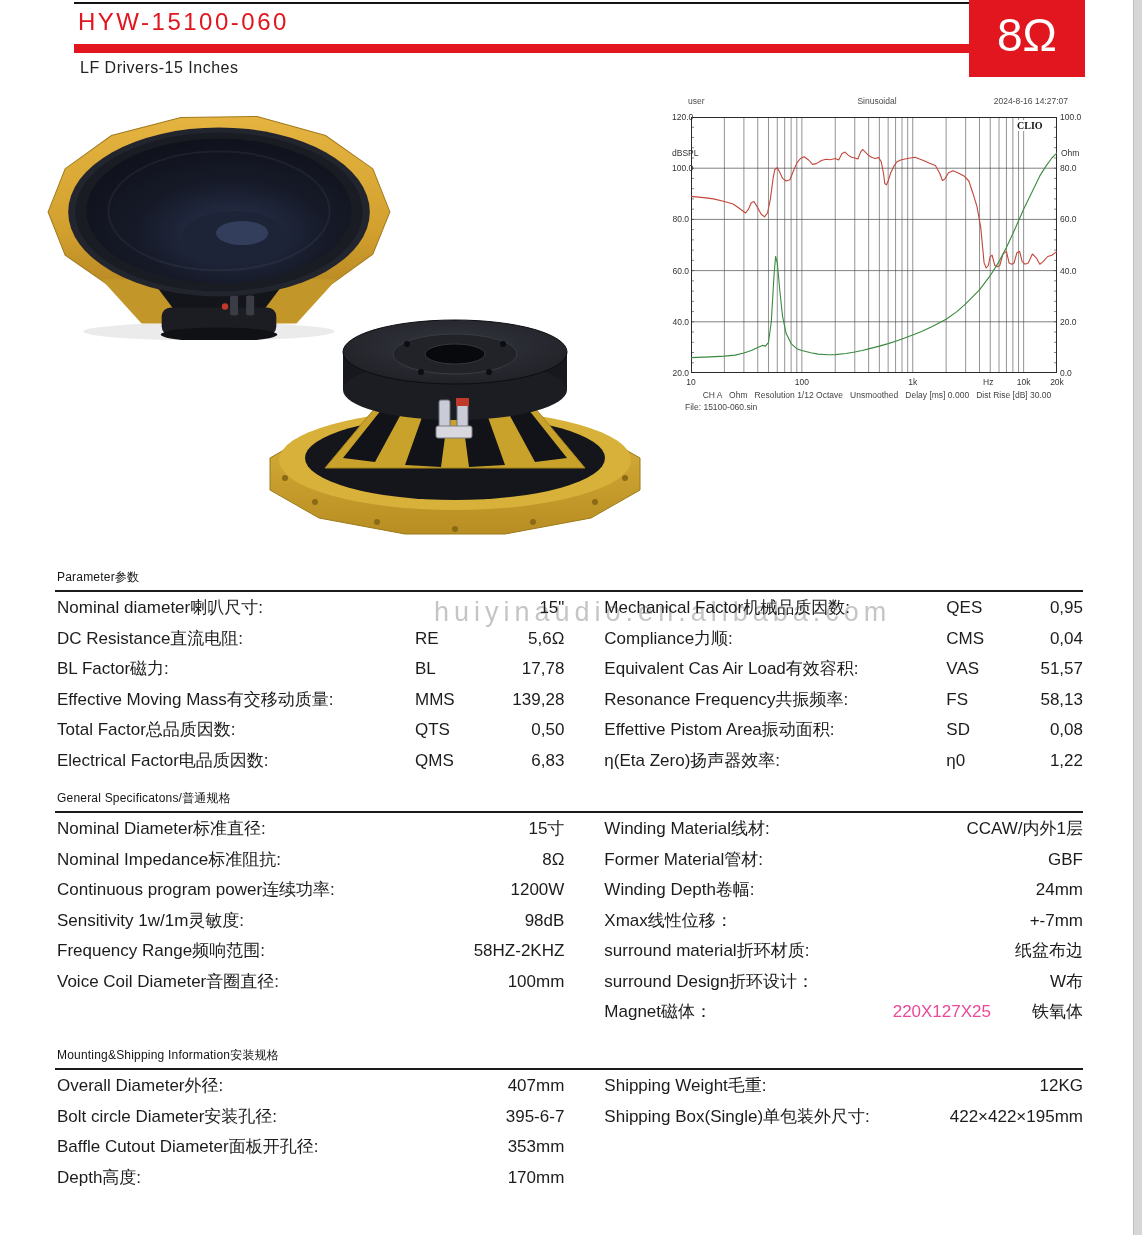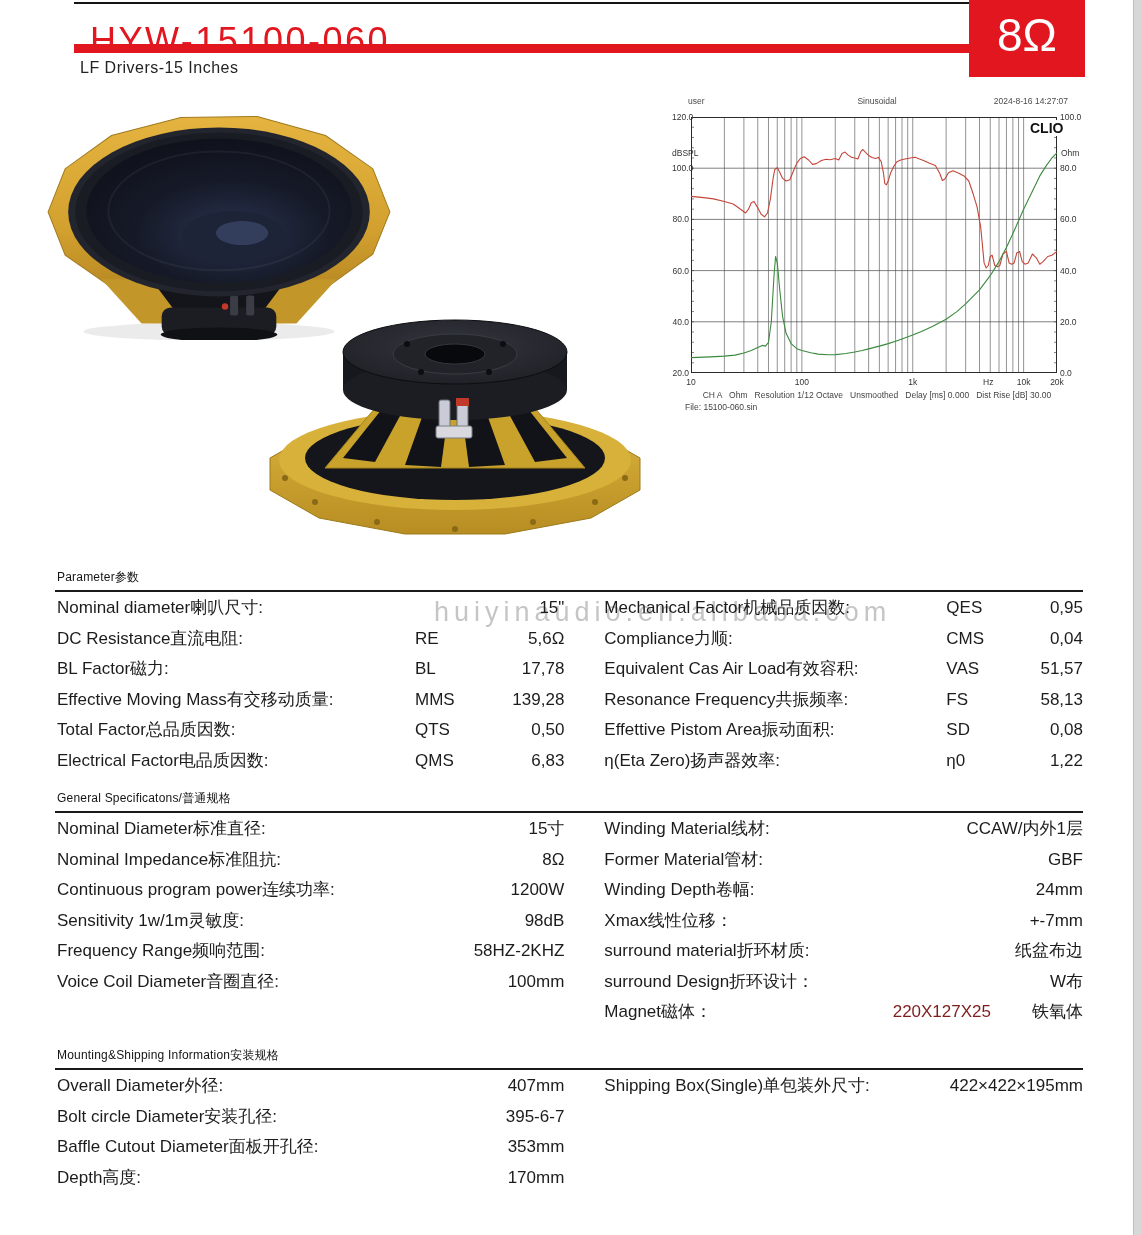--- a/index.html
+++ b/index.html
@@ -1,19 +1,19 @@
 <!DOCTYPE html>
 <html style="--accent: #e2161f;"><head>
 <meta charset="utf-8">
 <style>
   html,body{margin:0;padding:0;background:#ffffff;}
   .page{position:relative;width:1142px;height:1235px;background:#fff;overflow:hidden;
         font-family:"Liberation Sans","DejaVu Sans",sans-serif;color:#1c1c1c;}
   .top-line{position:absolute;left:74px;top:2px;width:895px;height:2px;background:#141414;}
-  .title{position:absolute;left:78px;top:8px;margin:12px;font-size:36px;font-weight:500;
+  .title{position:absolute;left:78px;top:8px;margin:0;font-size:24px;font-weight:500;
          letter-spacing:2.5px;color:var(--accent,#e2161f);text-align:center;}
   .red-bar{position:absolute;left:74px;top:44px;width:1011px;height:9px;background:var(--accent,#e2161f);}
   .subtitle{position:absolute;left:80px;top:59px;font-size:16px;letter-spacing:.5px;color:#232323;}
   .badge{position:absolute;left:969px;top:0;width:116px;height:77px;background:var(--accent,#e2161f);
          color:#fff;font-size:46px;text-align:center;line-height:70px;}
   .edge-strip{position:absolute;left:1133px;top:0;width:9px;height:1235px;background:#d7d7d7;border-left:1px solid #bfbfbf;}
   .watermark{position:absolute;left:410px;top:597px;width:640px;font-size:27px;letter-spacing:5px;
              color:rgba(150,150,150,.55);white-space:nowrap;pointer-events:none;margin-left:24px;}
 
   
@@ -21,43 +21,43 @@
   .photo2{position:absolute;left:255px;top:292px;}
 
   
   .chart{position:absolute;left:672px;top:93px;width:410px;height:318px;font-size:8.5px;color:#4a4a4a;}
   .chart .hdr-l{position:absolute;left:16px;top:3px;}
   .chart .hdr-c{position:absolute;left:50%;top:3px;transform:translateX(-50%);}
   .chart .hdr-r{position:absolute;right:14px;top:3px;}
   .chart .plot{position:absolute;left:19px;top:24px;}
   .chart .ylab-l{position:absolute;left:0px;top:55px;color:#333;}
   .chart .ylab-r{position:absolute;left:389px;top:55px;color:#333;}
-  .chart .clio{position:absolute;left:343px;top:27px;font-family:Liberation Sans, sans-serif;
-               font-weight:bold;font-size:14px;color:#111;background:#fff;padding:0 2px;margin-left:13px;}
+  .chart .clio{position:absolute;left:343px;top:27px;font-family:Liberation Serif, serif;
+               font-weight:bold;font-size:10px;color:#111;background:#fff;padding:0 2px;}
   .chart .ytick{position:absolute;width:17px;text-align:right;color:#333;}
   .chart .ytick.r{left:388px;text-align:left;width:26px;}
   .chart .xtick{position:absolute;top:284px;transform:translateX(-50%);color:#333;}
   .chart .footer{position:absolute;left:0;top:297px;width:100%;text-align:center;white-space:pre;color:#444;}
   .chart .file{position:absolute;left:13px;top:309px;color:#444;}
 
   
   .spec-section{position:absolute;left:55px;width:1028px;}
   .sec0{top:566px;}.sec1{top:787px;}.sec2{top:1044px;}
   .sec-heading{font-size:12px;color:#141414;height:22px;line-height:22px;padding-left:2px;letter-spacing:.2px;}
   .sec-rule{height:2px;background:#1a1a1a;margin-top:2px;}
   .sec-body{display:flex;padding-top:1px;gap:12px;}
   .col{position:relative;}
   .col-l{width:513px;margin-left:2px;}
   .col-r{width:484px;margin-left:28px;}
   .row{position:relative;height:30.5px;line-height:30.5px;font-size:17px;white-space:nowrap;}
   .row .lbl{color:#1c1c1c;}
   .row .sym{position:absolute;color:#1c1c1c;}
   .col-l .sym{left:358px;}
   .col-r .sym{left:342px;}
-  .row .mid{position:absolute;right:92px;color:#7f1d1d;}
+  .row .mid{position:absolute;right:92px;color:#ec4899;}
   .row .val{position:absolute;right:0;color:#1c1c1c;}
 </style>
 </head>
 <body>
 
 <div class="page">
 
   <div class="top-line"></div>
   <h1 class="title">HYW-15100-060</h1>
   <div class="red-bar"></div>
@@ -308,19 +308,20 @@
       <div class="sec-heading">Mounting&amp;Shipping Information安装规格</div>
       <div class="sec-rule"></div>
       <div class="sec-body">
         <div class="col col-l">
           <div class="row"><span class="lbl">Overall Diameter外径:</span><span class="val">407mm</span></div>
           <div class="row"><span class="lbl">Bolt circle Diameter安装孔径:</span><span class="val">395-6-7</span></div>
           <div class="row"><span class="lbl">Baffle Cutout Diameter面板开孔径:</span><span class="val">353mm</span></div>
           <div class="row"><span class="lbl">Depth高度:</span><span class="val">170mm</span></div>
         </div>
         <div class="col col-r">
+          <div class="row"><span class="lbl">Shipping Weight毛重:</span><span class="val">12KG</span></div>
           <div class="row"><span class="lbl">Shipping Box(Single)单包装外尺寸:</span><span class="val">422×422×195mm</span></div>
         </div>
       </div>
     </section>
 
   <div class="edge-strip"></div>
 </div>
 
 </body></html>

